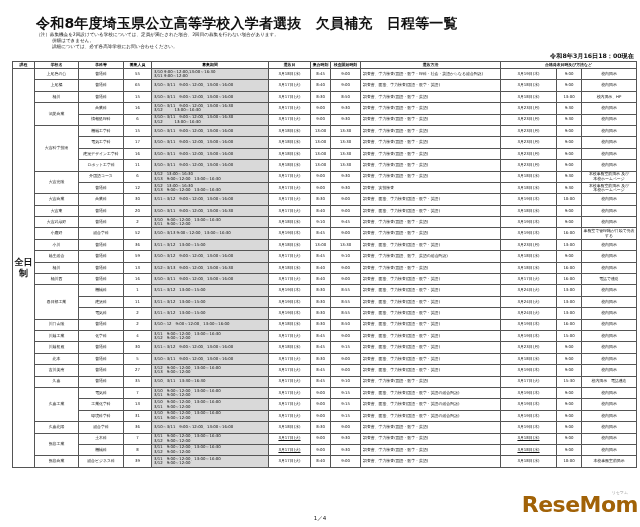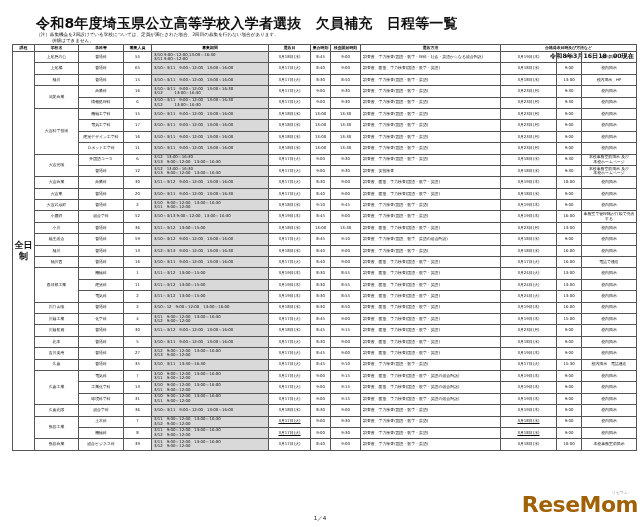--- a/index.html
+++ b/index.html
@@ -2,21 +2,21 @@
 <html><head>
 <meta charset="utf-8">
 <style>
   html, body { margin:0; padding:0; background:#fff; }
   body { width:640px; height:527px; position:relative; overflow:hidden;
          font-family:"DejaVu Sans", sans-serif; color:#111; }
   .title { position:absolute; left:36px; top:15px; font-size:14px; font-weight:bold; letter-spacing:0.2px; }
   .notes { position:absolute; left:36px; top:32px; font-size:4.6px; line-height:6px; }
   .notes .l2, .notes .l3 { padding-left:16px; }
   .asof { position:absolute; right:6px; top:52px; font-size:6.2px; font-weight:bold; }
-  table { position:absolute; left:12px; top:44px; width:624px; border-collapse:collapse; table-layout:fixed; }
+  table { position:absolute; left:12px; top:61px; width:624px; border-collapse:collapse; table-layout:fixed; }
   td, th { border:0.6px solid #555; font-size:3.9px; padding:0 1px; text-align:center; vertical-align:middle; overflow:hidden; white-space:nowrap; line-height:4.6px; }
   th { height:6px; font-weight:bold; background:#fff; }
   td { height:10.4px; }
   td.period { background:#d9d9d9; text-align:left; padding-left:2px; }
   td.method { text-align:left; padding-left:2px; }
   td.course { text-align:center; }
   td.cat { font-size:9px; font-weight:bold; line-height:11px; white-space:normal; width:8px; }
   td.small2 { white-space:normal; }
   .u { text-decoration:underline; }
   .footer { position:absolute; left:0; width:640px; top:515px; text-align:center; font-size:5.5px; }

